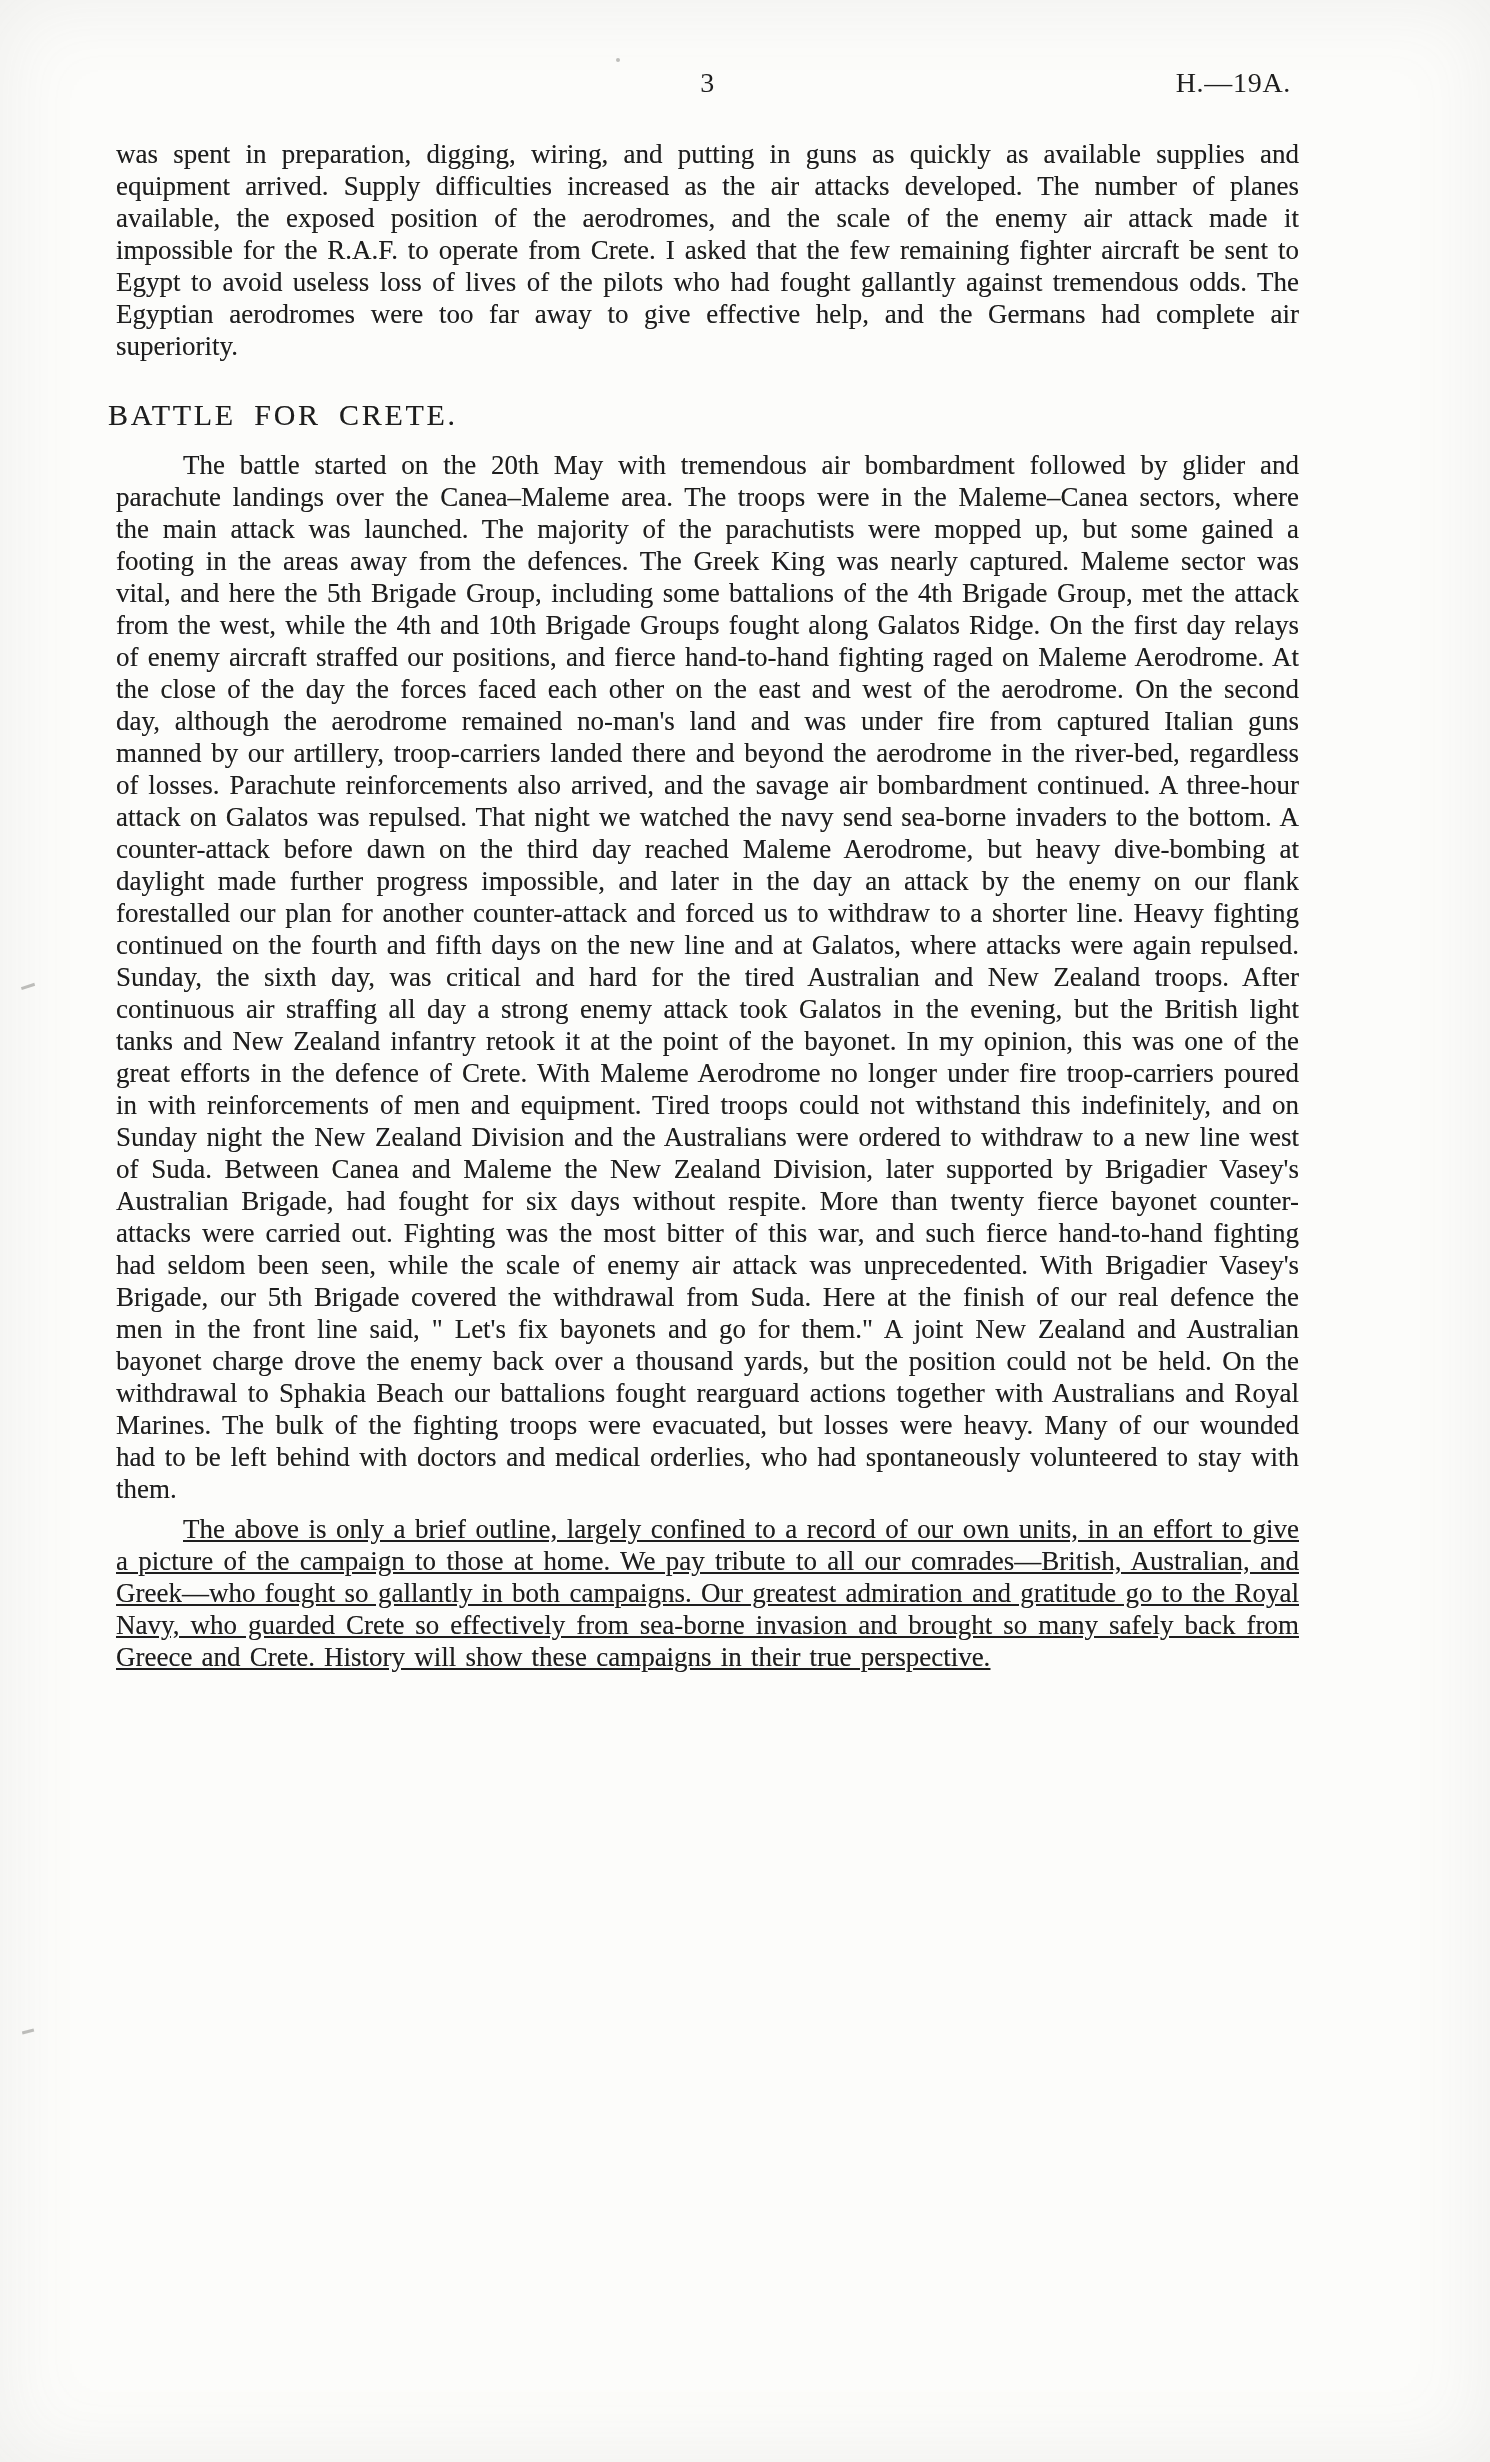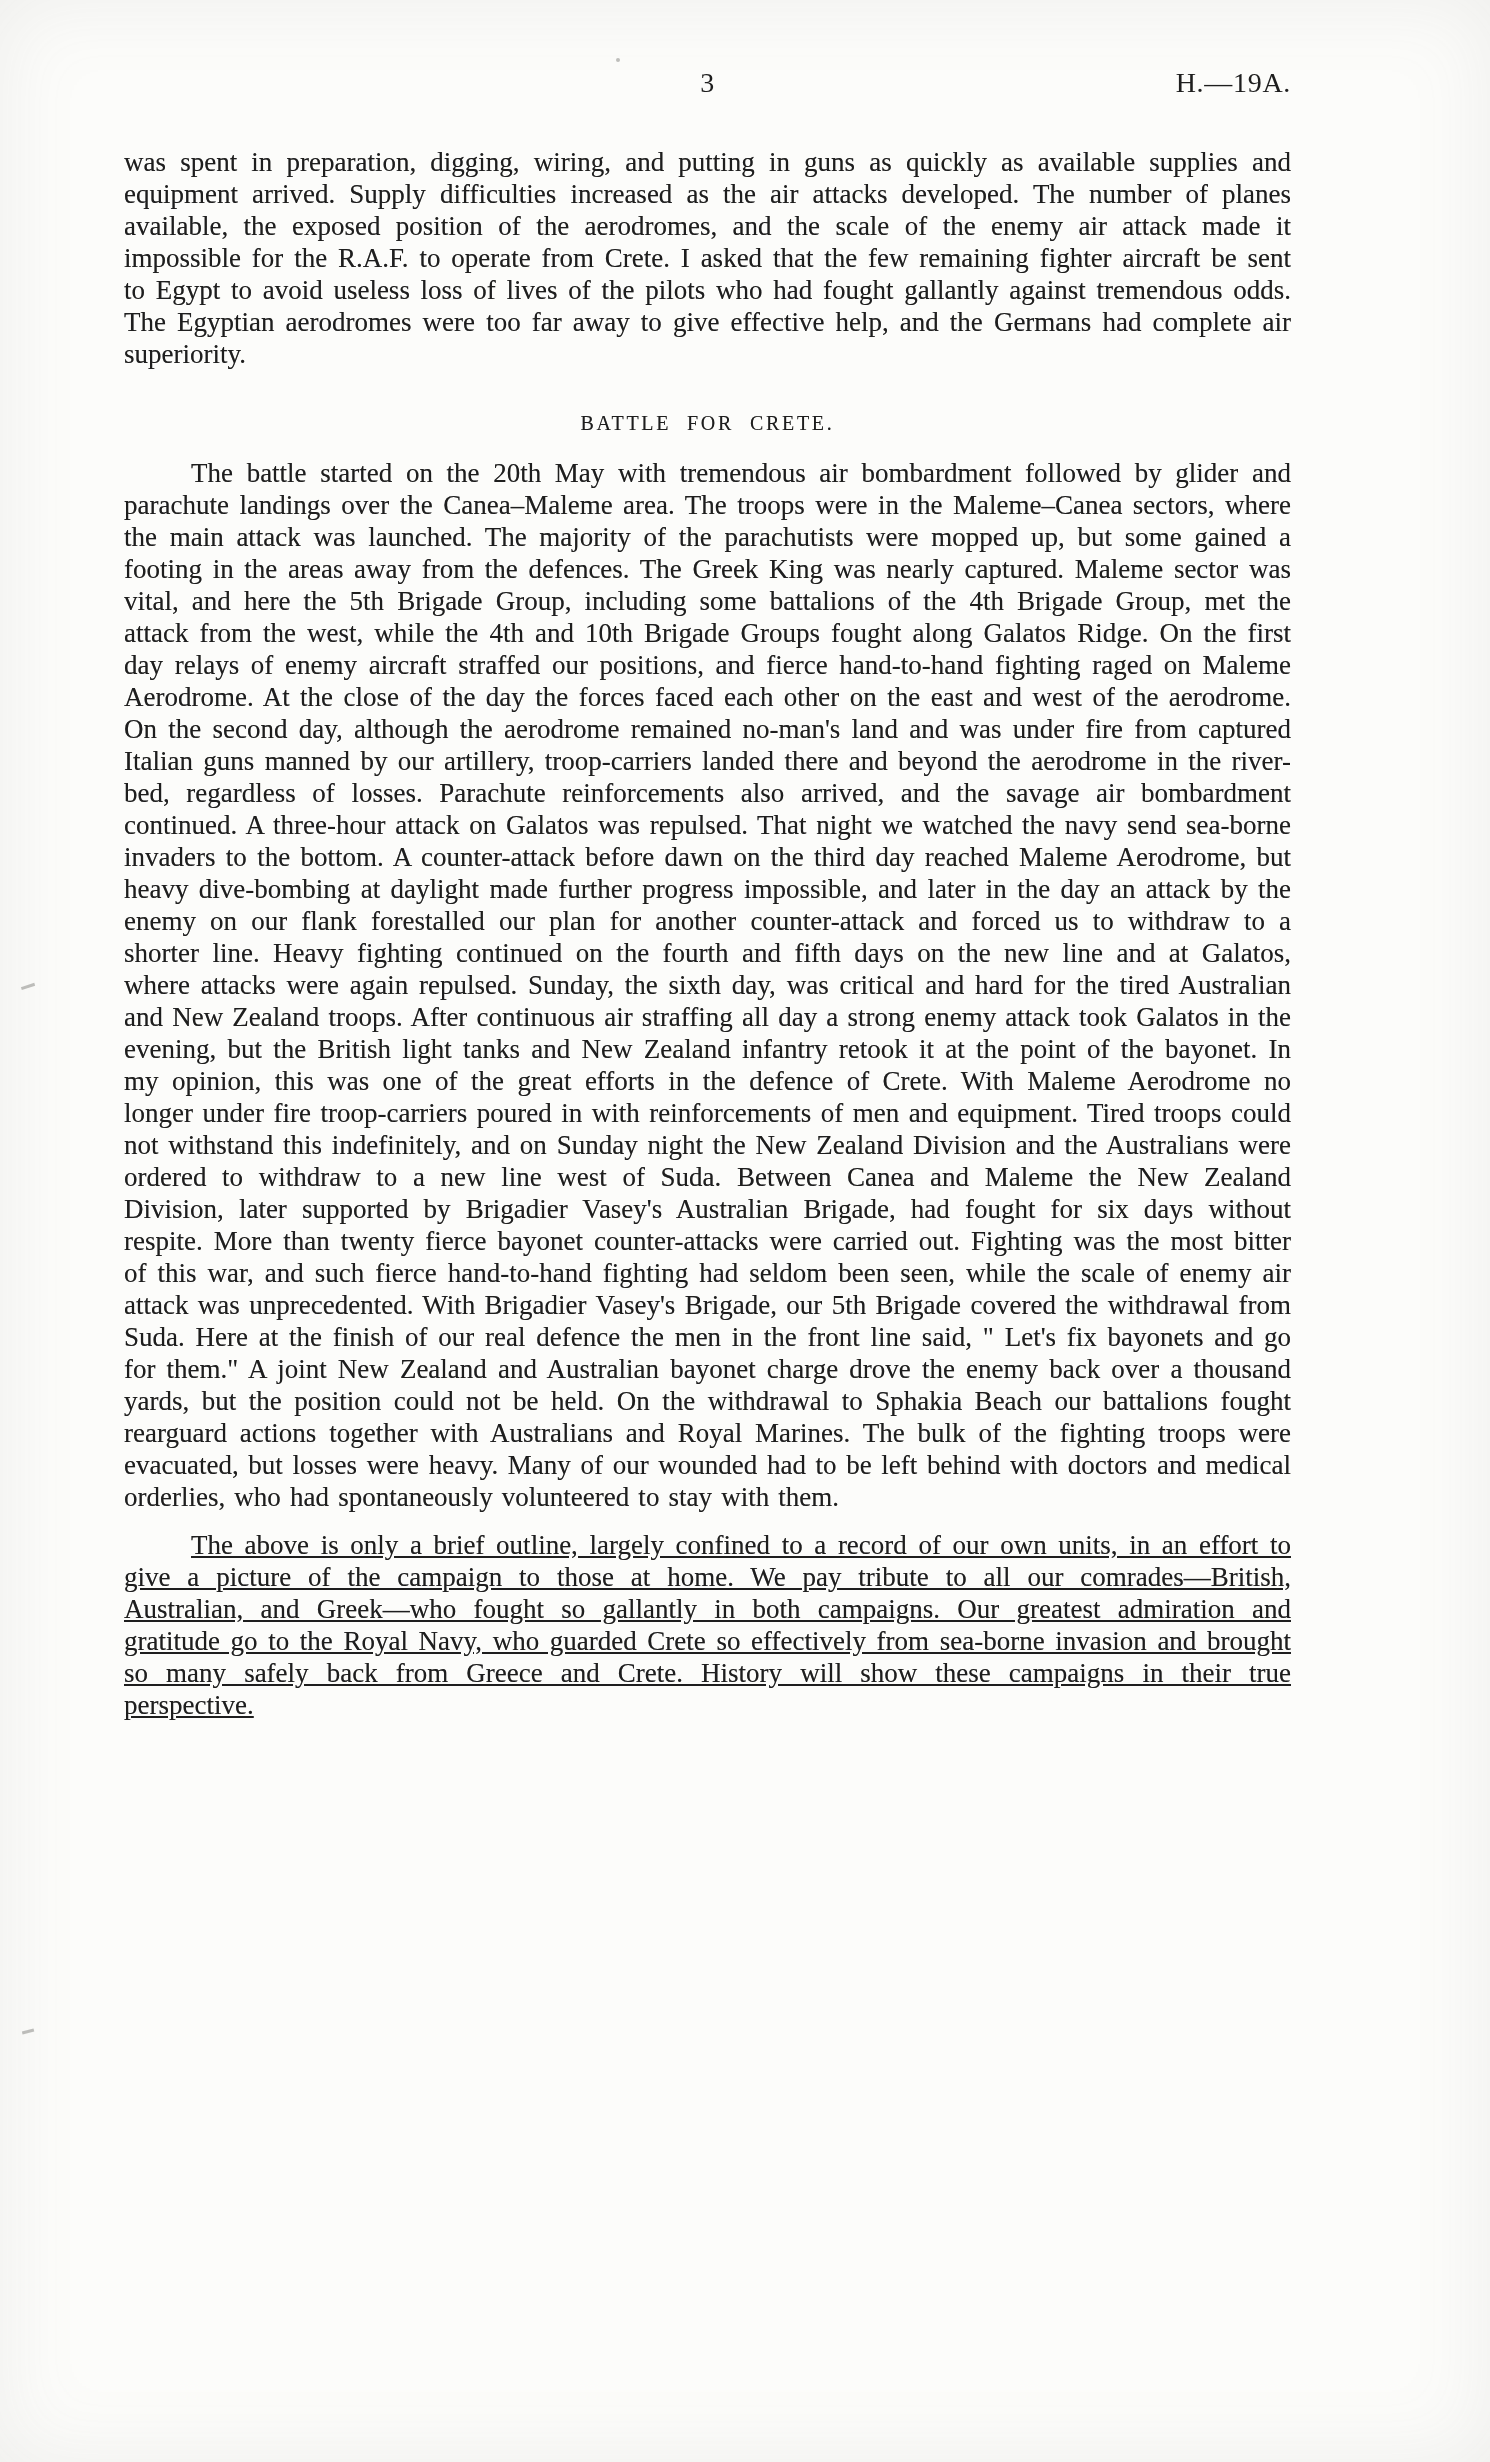--- a/index.html
+++ b/index.html
@@ -56,35 +56,34 @@
     position: absolute;
     top: 130px;
     left: 108px;
     width: 1199px;
     font-size: 27px;
     line-height: 32px;
     text-align: justify;
     text-shadow: 0 0 0.4px rgba(20,20,20,0.45);
   }
   .para {
-    margin: 16px;
+    margin: 8px;
     text-indent: 67px;
     word-spacing: 2.4px;
   }
   .para.no-indent {
     text-indent: 0;
   }
   .para.closing {
     margin-top: 2.7px;
     text-decoration: underline;
   }
   .section-heading {
-    font-size: 20px;
+    font-size: 30px;
     font-weight: 400;
-    text-align: center;
     letter-spacing: 2.7px;
     word-spacing: 8.2px;
     margin: 37px 0 18px 0;
     text-indent: 0;
   }
   
   .artifact {
     position: absolute;
     background: #8d8d89;
     opacity: 0.55;

